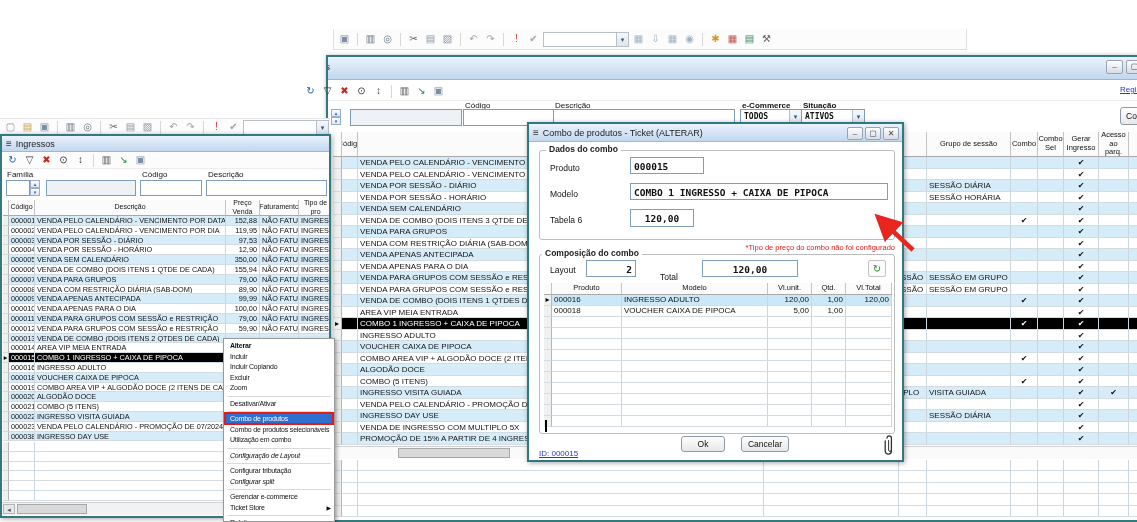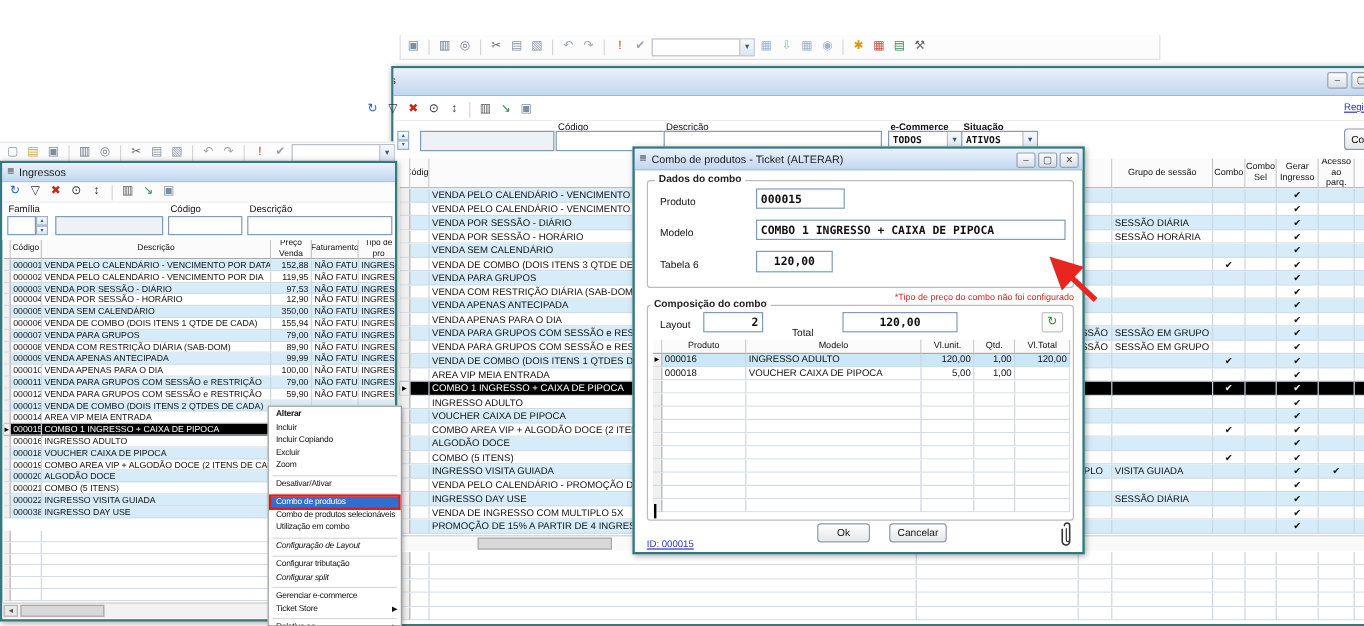--- a/index.html
+++ b/index.html
@@ -786,20 +786,28 @@
           <div class="td" style="width: 34px;"></div>
         </div>
         <div class="tr row-blue" style="height: 9.8px; font-size: 7.3px; line-height: 9.5px;">
           <div class="td selcell" style="width: 6px;"></div>
           <div class="td" style="width: 26px;">000022</div>
           <div class="td" style="width: 191px;">INGRESSO VISITA GUIADA</div>
           <div class="td ral" style="width: 34px;"></div>
           <div class="td" style="width: 39px;"></div>
           <div class="td" style="width: 34px;"></div>
         </div>
+        <div class="tr" style="height: 9.8px; font-size: 7.3px; line-height: 9.5px;">
+          <div class="td selcell" style="width: 6px;"></div>
+          <div class="td" style="width: 26px;">000023</div>
+          <div class="td" style="width: 191px;">VENDA PELO CALENDÁRIO - PROMOÇÃO DE 07/2024</div>
+          <div class="td ral" style="width: 34px;"></div>
+          <div class="td" style="width: 39px;"></div>
+          <div class="td" style="width: 34px;"></div>
+        </div>
         <div class="tr row-blue" style="height: 9.8px; font-size: 7.3px; line-height: 9.5px;">
           <div class="td selcell" style="width: 6px;"></div>
           <div class="td" style="width: 26px;">000038</div>
           <div class="td" style="width: 191px;">INGRESSO DAY USE</div>
           <div class="td ral" style="width: 34px;"></div>
           <div class="td" style="width: 39px;"></div>
           <div class="td" style="width: 34px;"></div>
         </div>
       </div>
     <div class="tbl abs" id="lwEmpty" style="left:1px;top:306px;right:0;height:59px">

